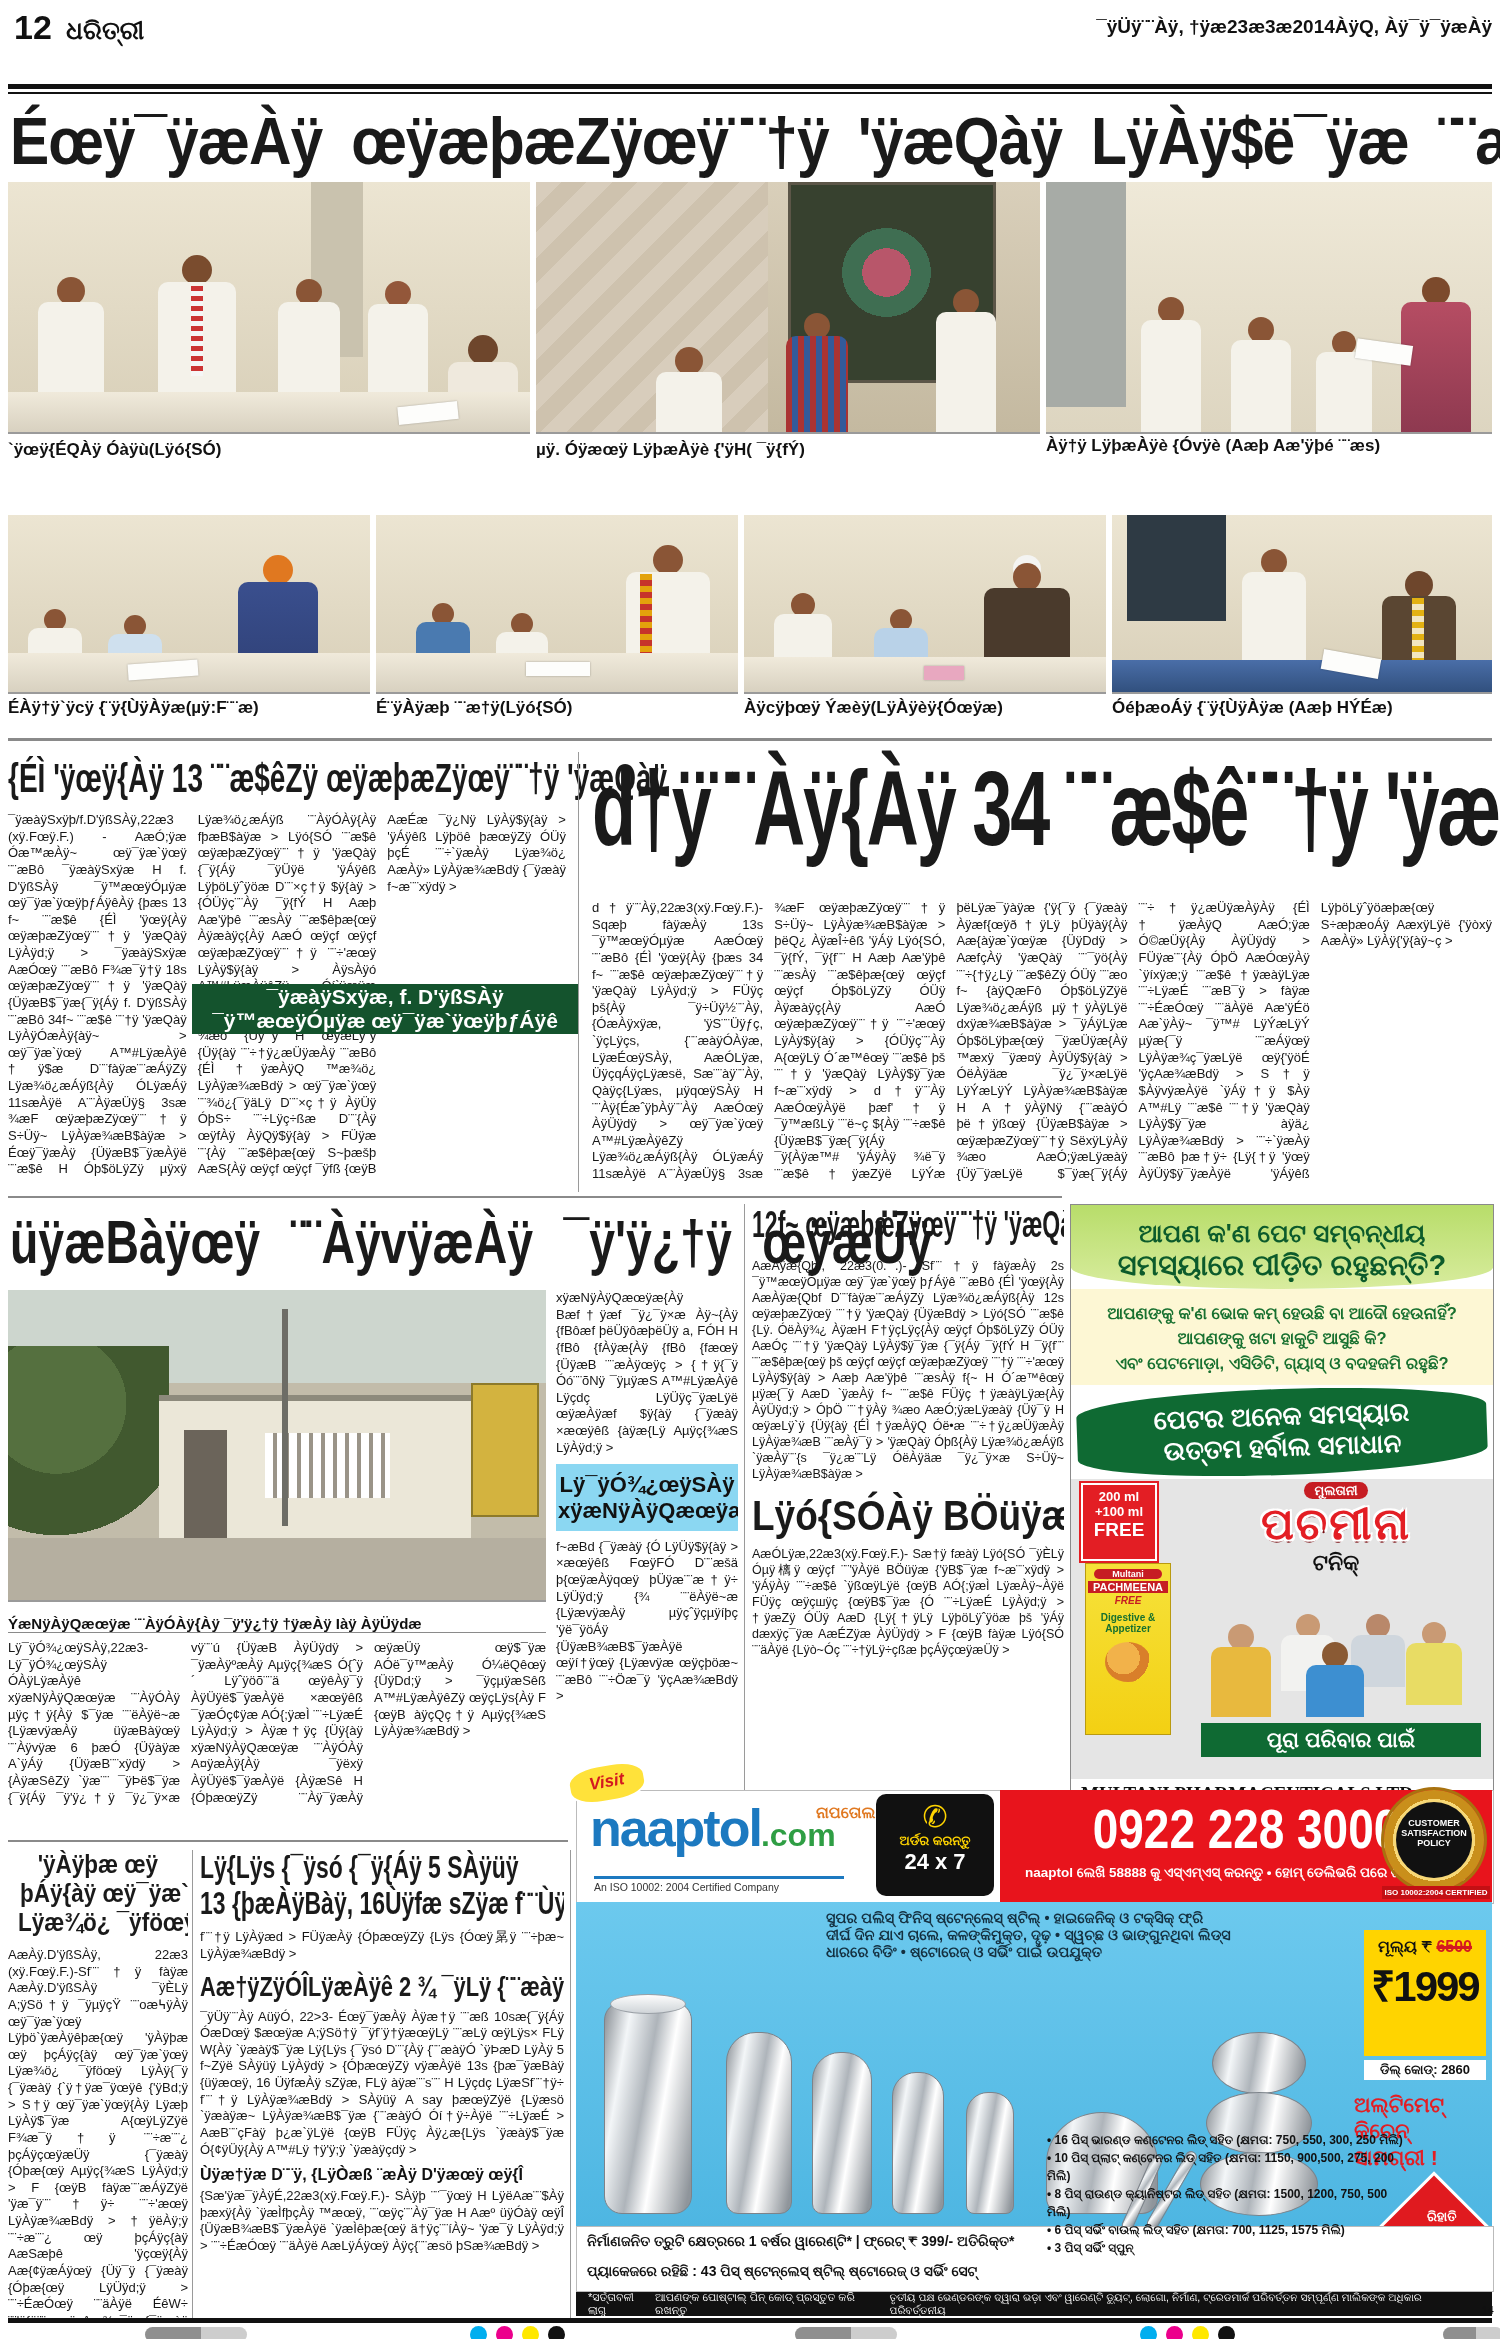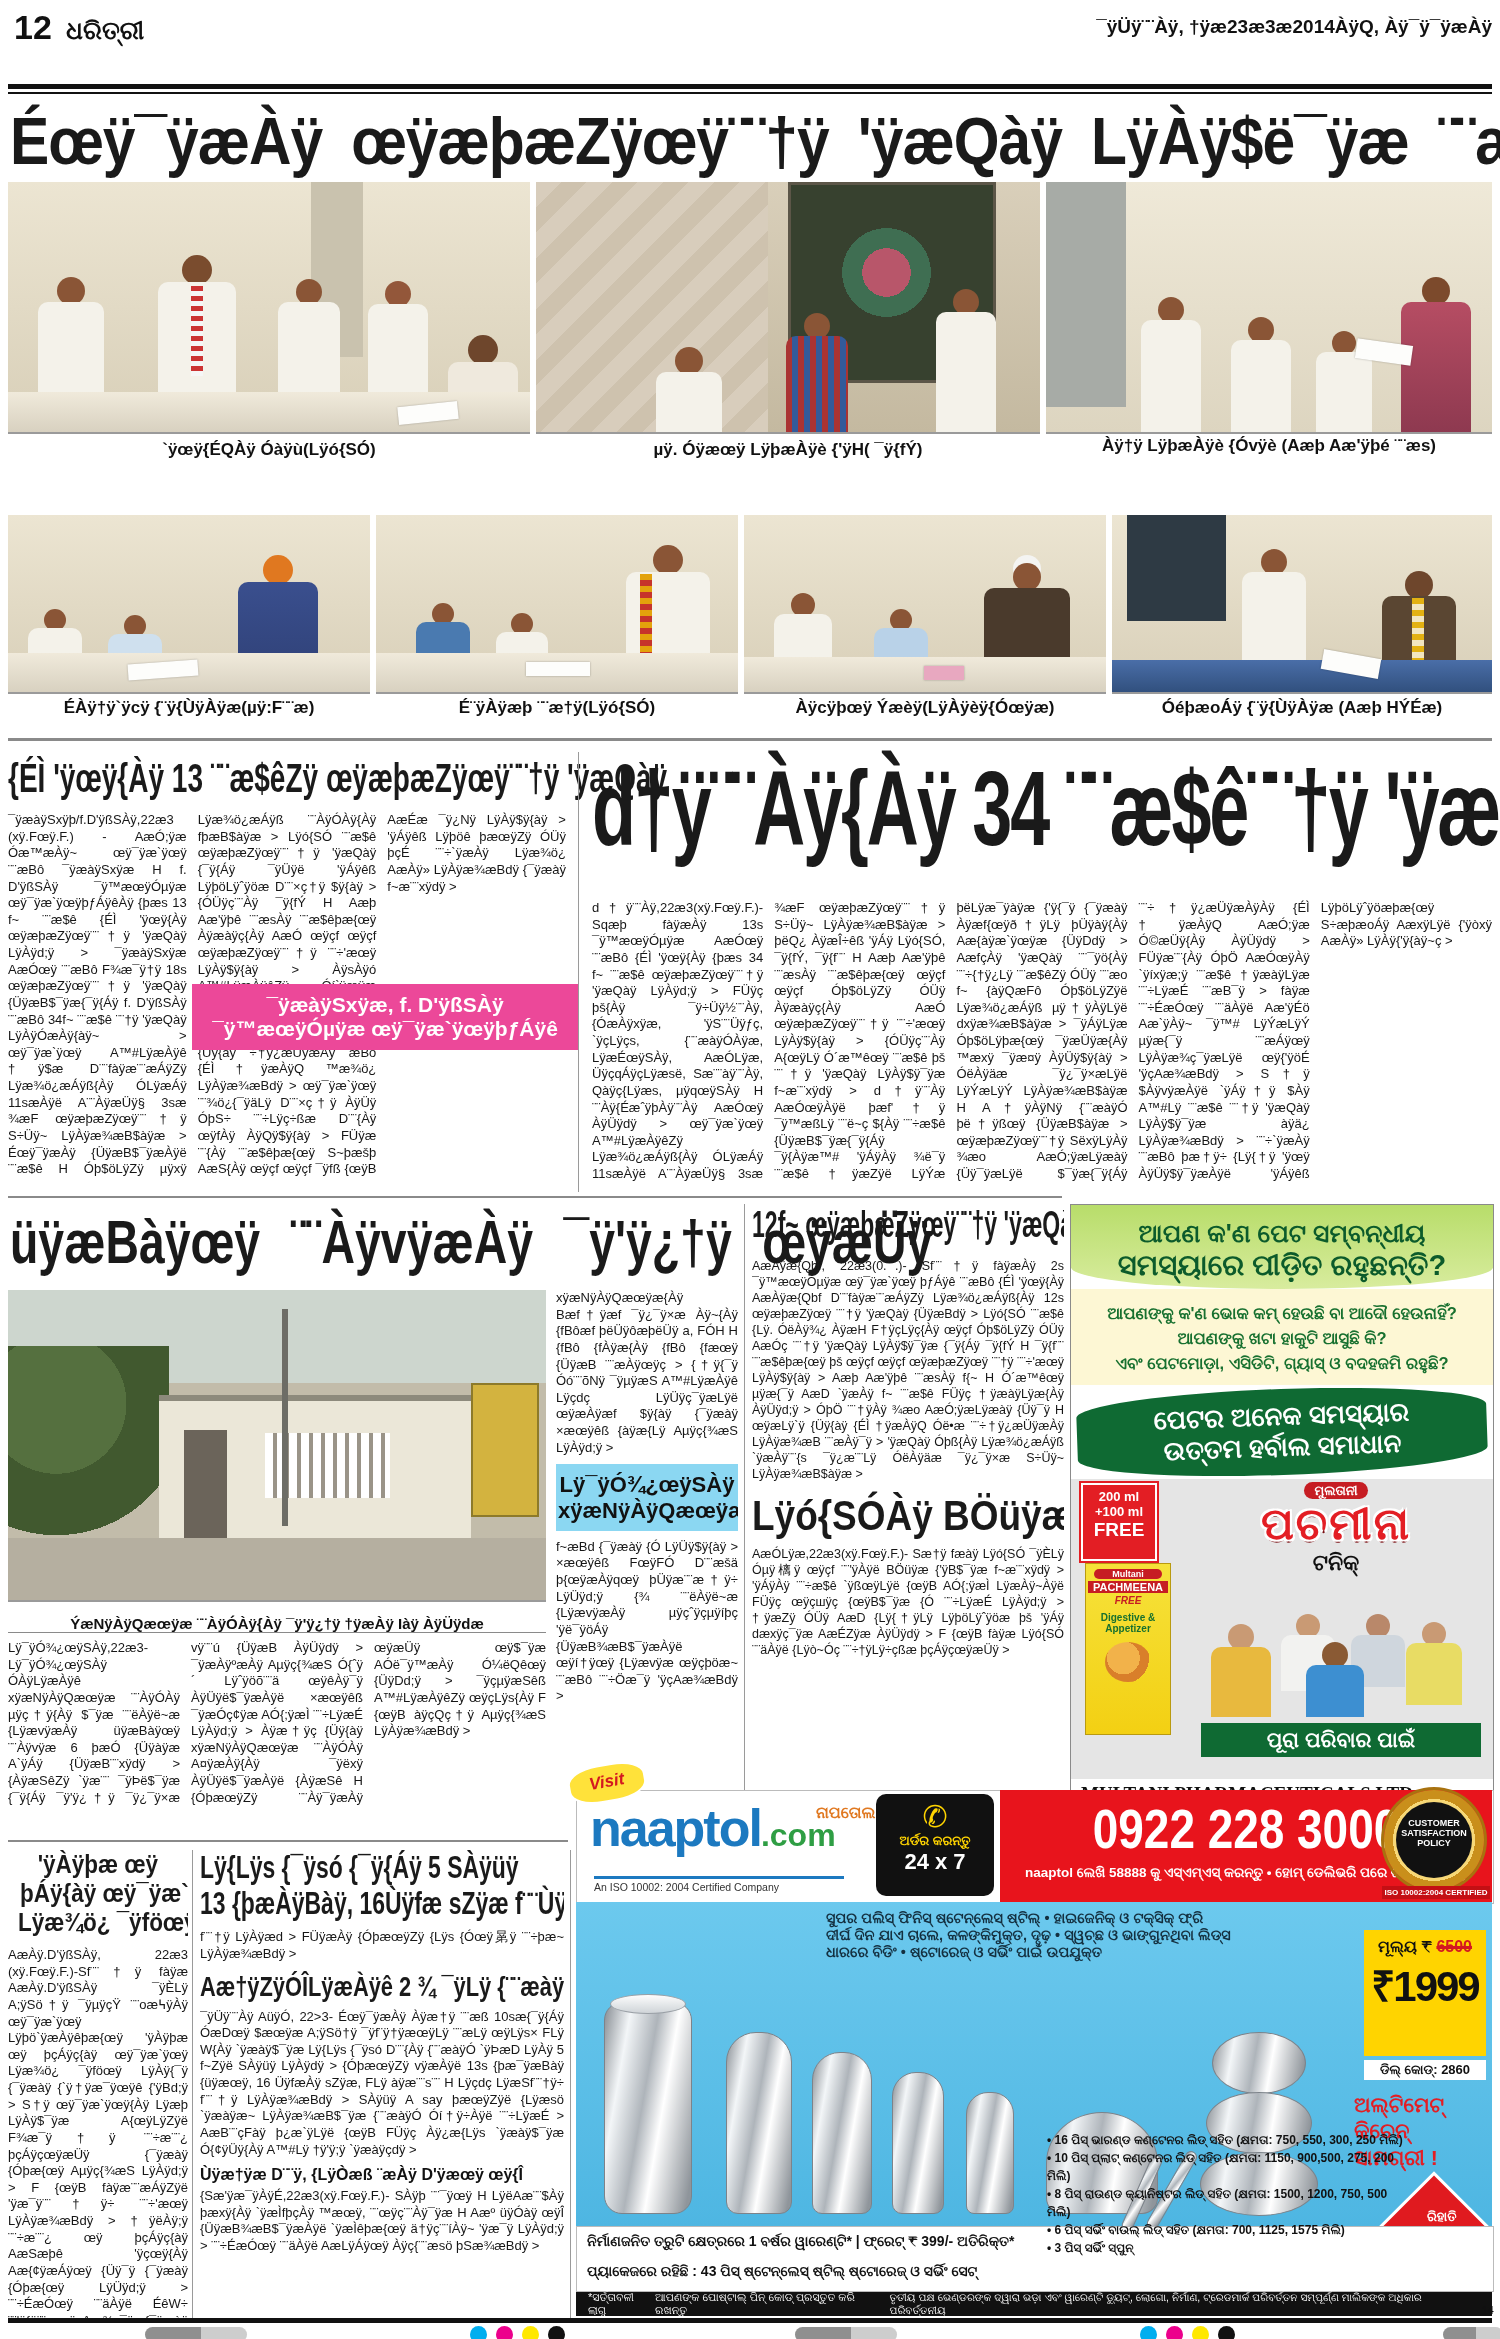--- a/index.html
+++ b/index.html
@@ -3,30 +3,30 @@
 <meta charset="utf-8">
 <style>
   html,body{margin:0;padding:0;background:#fff;}
   #page{position:relative;width:1500px;height:2339px;background:#fff;font-family:"Liberation Sans",sans-serif;color:#111;overflow:hidden;}
   .abs{position:absolute;}
   .cond{transform-origin:left top;white-space:nowrap;font-weight:bold;color:#1a1a1a;}
   .bodytxt{font-size:13px;line-height:1.28;text-align:justify;word-break:break-word;color:#161616;}
   .cols3{column-count:3;column-gap:11px;column-fill:auto;height:100%;}
   .cols5{column-count:5;column-gap:11px;column-fill:auto;height:100%;}
   .photo{position:absolute;overflow:hidden;background:linear-gradient(#ece5d2,#d8cfb8);box-shadow:0 2px 0 #9a9a9a;}
-  .cap{position:absolute;font-weight:bold;font-size:17px;text-align:center;color:#111;}
+  .cap{position:absolute;font-weight:bold;font-size:17px;color:#111;}
   .prs{position:absolute;display:flex;flex-direction:column;align-items:center;}
   .hd{border-radius:50%;background:#8a5536;}
   .bd{border-radius:10px 10px 0 0;background:#f4f2ea;margin-top:-3px;}
   .desk{position:absolute;left:0;right:0;bottom:0;background:linear-gradient(#f0eadb,#d8d1c0);}
   .paper{position:absolute;background:#fdfdfb;box-shadow:0 0 2px rgba(0,0,0,.3);}
   .garl{position:absolute;width:12px;background:repeating-linear-gradient(180deg,#cc3333 0 5px,#f6f6f6 5px 10px);}
   .vr{position:absolute;width:1px;background:#9a9a9a;}
   .hrule{position:absolute;background:#8a8a8a;}
-  .greenbox{position:absolute;background:#ec4899;color:#fff;font-weight:bold;font-size:21px;text-align:center;display:flex;align-items:center;justify-content:center;padding:10px 6px;}
+  .greenbox{position:absolute;background:#14532d;color:#fff;font-weight:bold;font-size:21px;text-align:center;display:flex;align-items:center;justify-content:center;padding:2px 6px;}
   .bluebox{background:#8bd7f2;font-weight:bold;font-size:22px;text-align:center;padding:8px 2px;margin:8px 0;line-height:1.15;}
   .pill{position:absolute;height:15px;border-radius:8px;background:linear-gradient(90deg,#8f8f8f 0 55%,#cdcdcd 55% 100%);}
   .dotrow{position:absolute;display:flex;gap:9px;}
   .dot{width:17px;height:17px;border-radius:50%;}
   .cyl{position:absolute;background:linear-gradient(100deg,#878d93 0%,#f3f6f8 22%,#aeb4ba 45%,#ffffff 62%,#8f959b 95%);border:1px solid #7d838a;}
   .lid{position:absolute;background:linear-gradient(#fdfdfd,#cfd4d8);border:1px solid #9aa0a6;border-radius:50%;}
   .serif{font-family:"Liberation Serif",serif;}
 </style>
 </head>
 <body>

